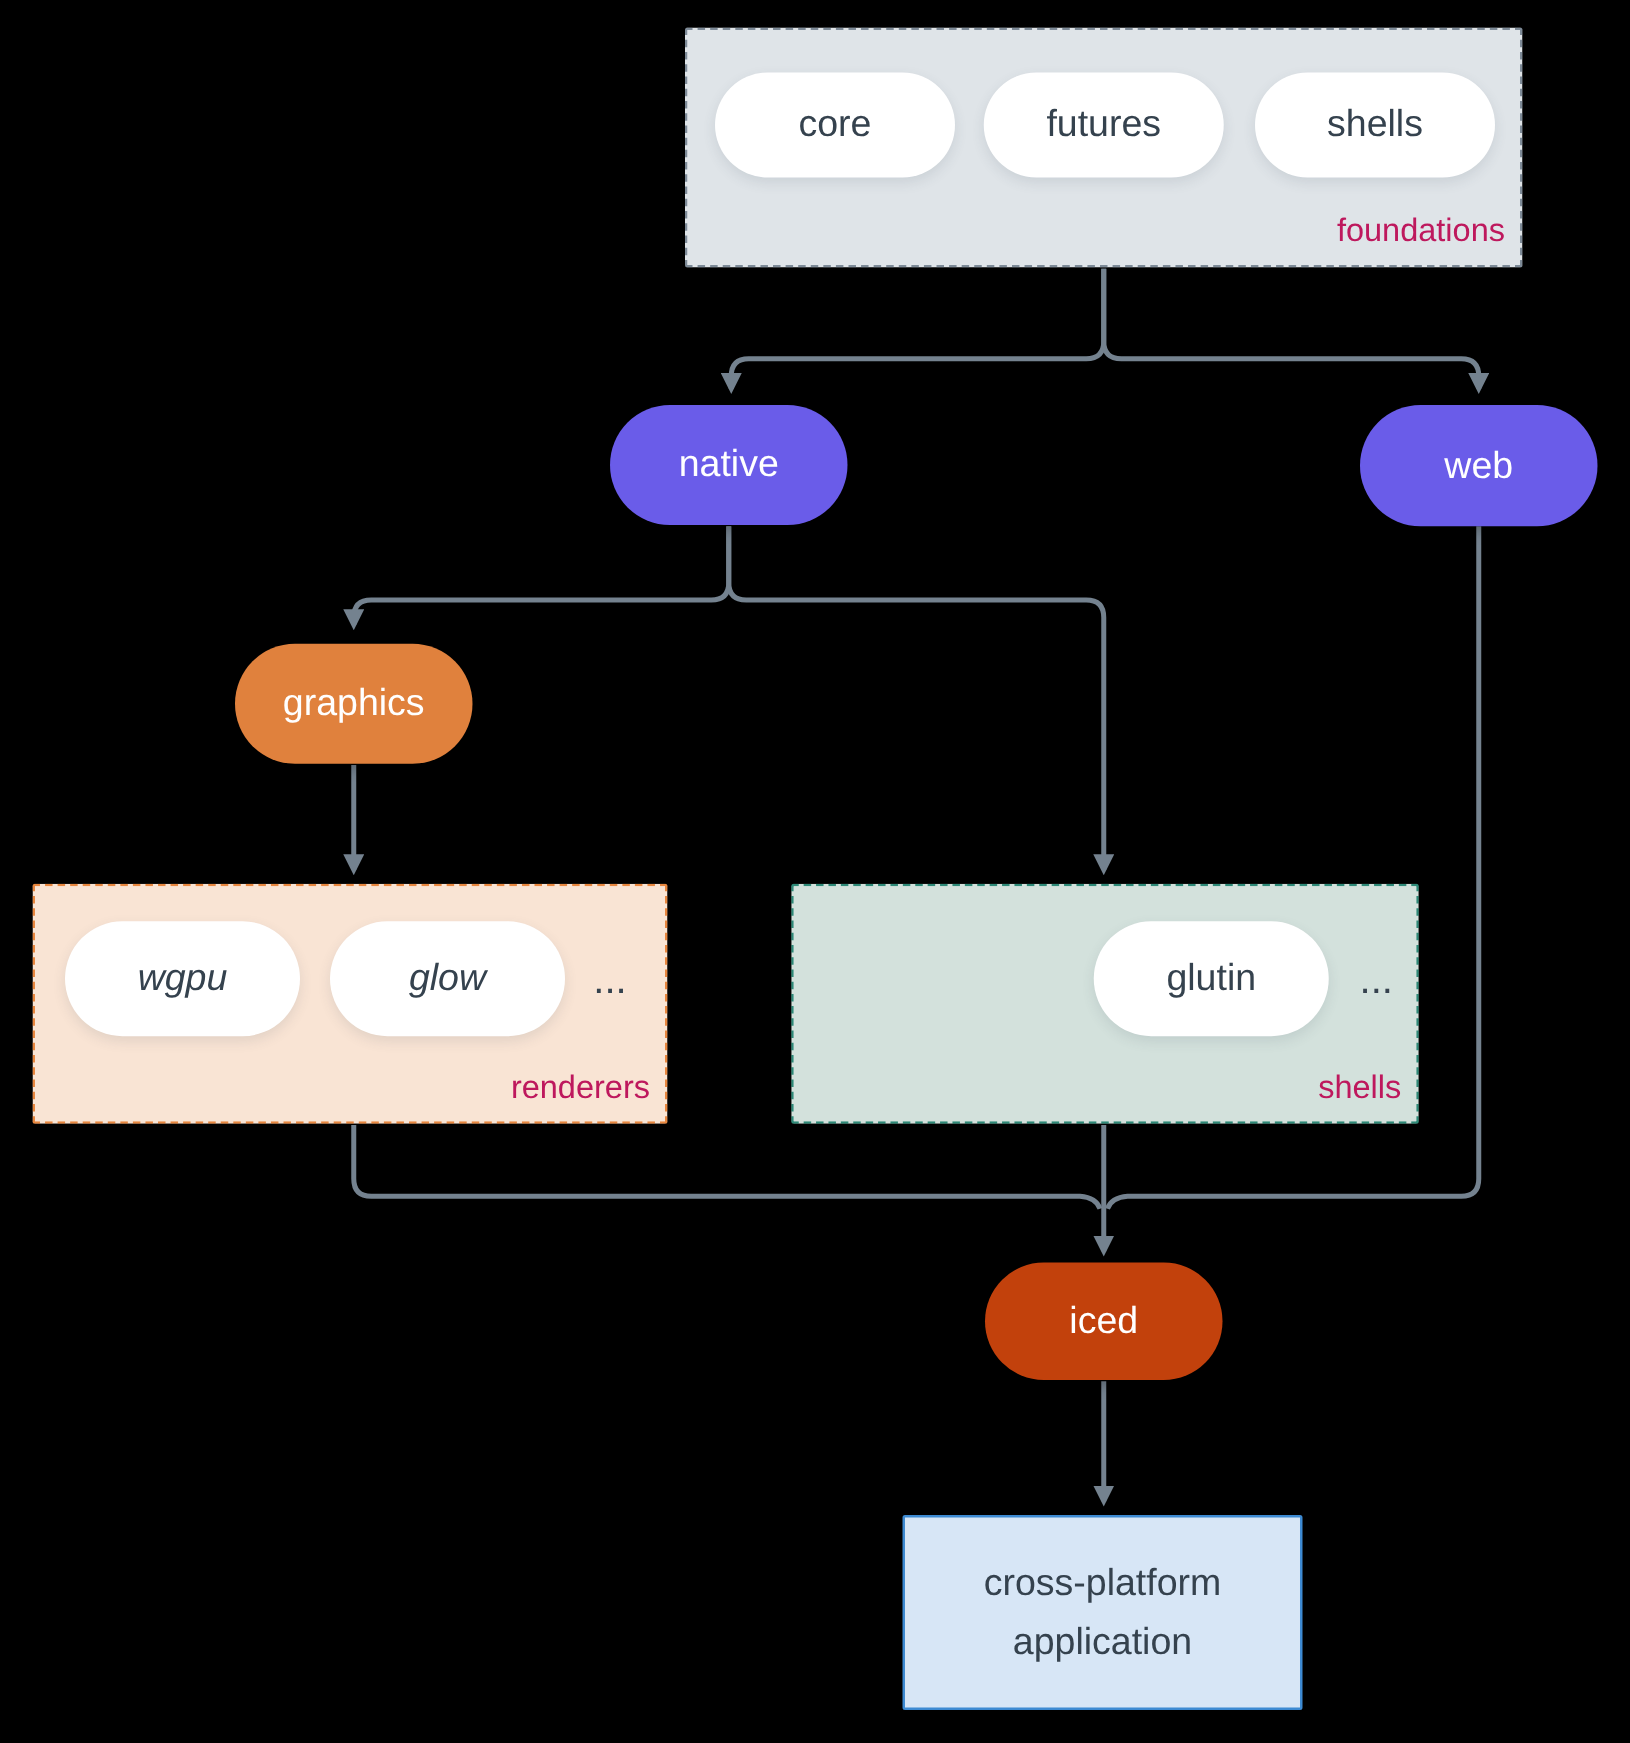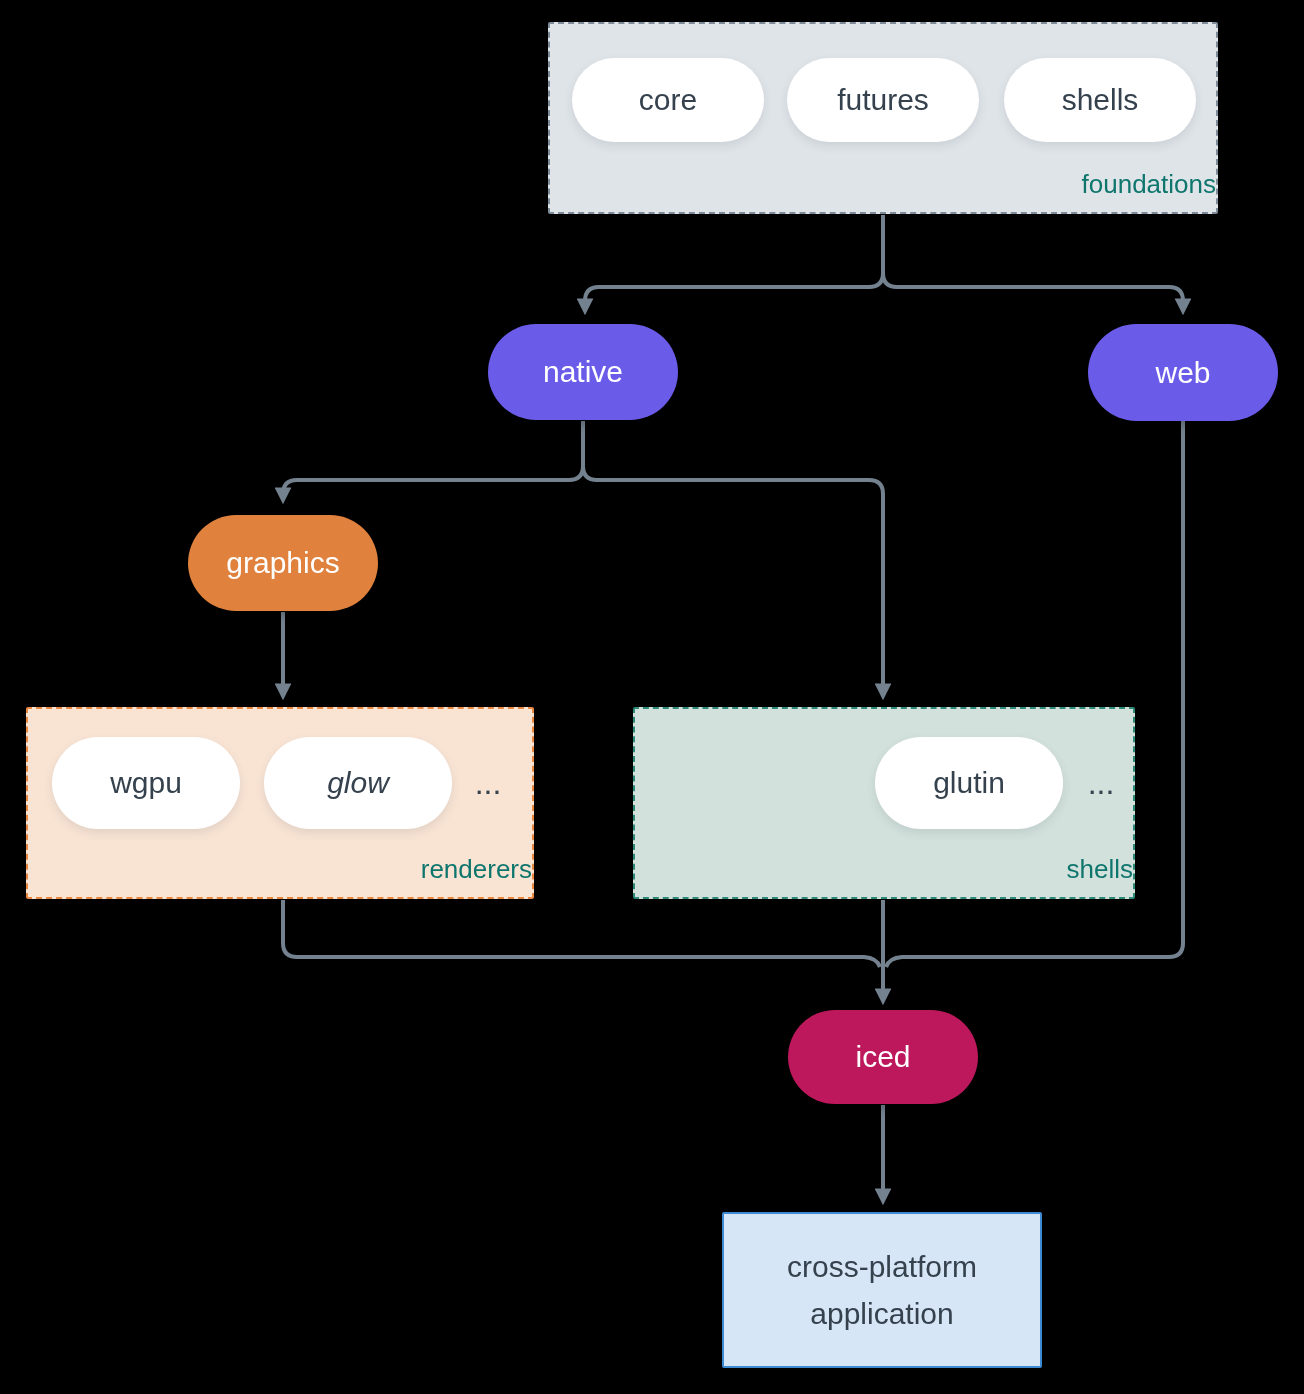--- a/index.html
+++ b/index.html
@@ -31,50 +31,50 @@
     background: #f9e4d4;
     border: 2px dashed #e8873f;
   }
   .group-shells {
     left: 633px; top: 707px; width: 502px; height: 192px;
     background: #d3e1dc;
     border: 2px dashed #2e8a78;
   }
   .group-label {
     position: absolute;
-    right: 0; bottom: 12px;
+    right: 12px; bottom: 12px;
     font-size: 26px;
-    color: #0f766e;
+    color: #be185d;
   }
   .pill {
     position: absolute;
     display: flex;
     align-items: center;
     justify-content: center;
     border-radius: 999px;
     font-size: 30px;
   }
   .pill-white {
     background: #ffffff;
     color: #35424e;
     box-shadow: 0 4px 10px rgba(60, 75, 90, 0.12);
   }
   .pill-purple { background: #6a5ce9; color: #ffffff; box-shadow: 0 4px 10px rgba(0,0,0,0.25); }
   .pill-orange { background: #e0813d; color: #ffffff; box-shadow: 0 4px 10px rgba(0,0,0,0.25); }
-  .pill-blue   { background: #be185d; color: #ffffff; box-shadow: 0 4px 10px rgba(0,0,0,0.25); }
+  .pill-blue   { background: #c2410c; color: #ffffff; box-shadow: 0 4px 10px rgba(0,0,0,0.25); }
 
   
   .f-pill { top: 34px; width: 192px; height: 84px; }
   .f-pill-0 { left: 22px; }
   .f-pill-1 { left: 237px; }
   .f-pill-2 { left: 454px; }
 
   
   .b-pill { top: 28px; width: 188px; height: 92px; }
-  .r-pill-0 { left: 24px; }
+  .r-pill-0 { left: 24px; font-style: italic; }
   .r-pill-1 { left: 236px; font-style: italic; }
   .s-pill-0 { left: 20px; }
   .s-pill-1 { left: 240px; }
   .ellipsis {
     position: absolute;
     top: 28px; height: 92px;
     display: flex; align-items: center; justify-content: center;
     font-size: 32px;
     color: #35424e;
     width: 44px;

